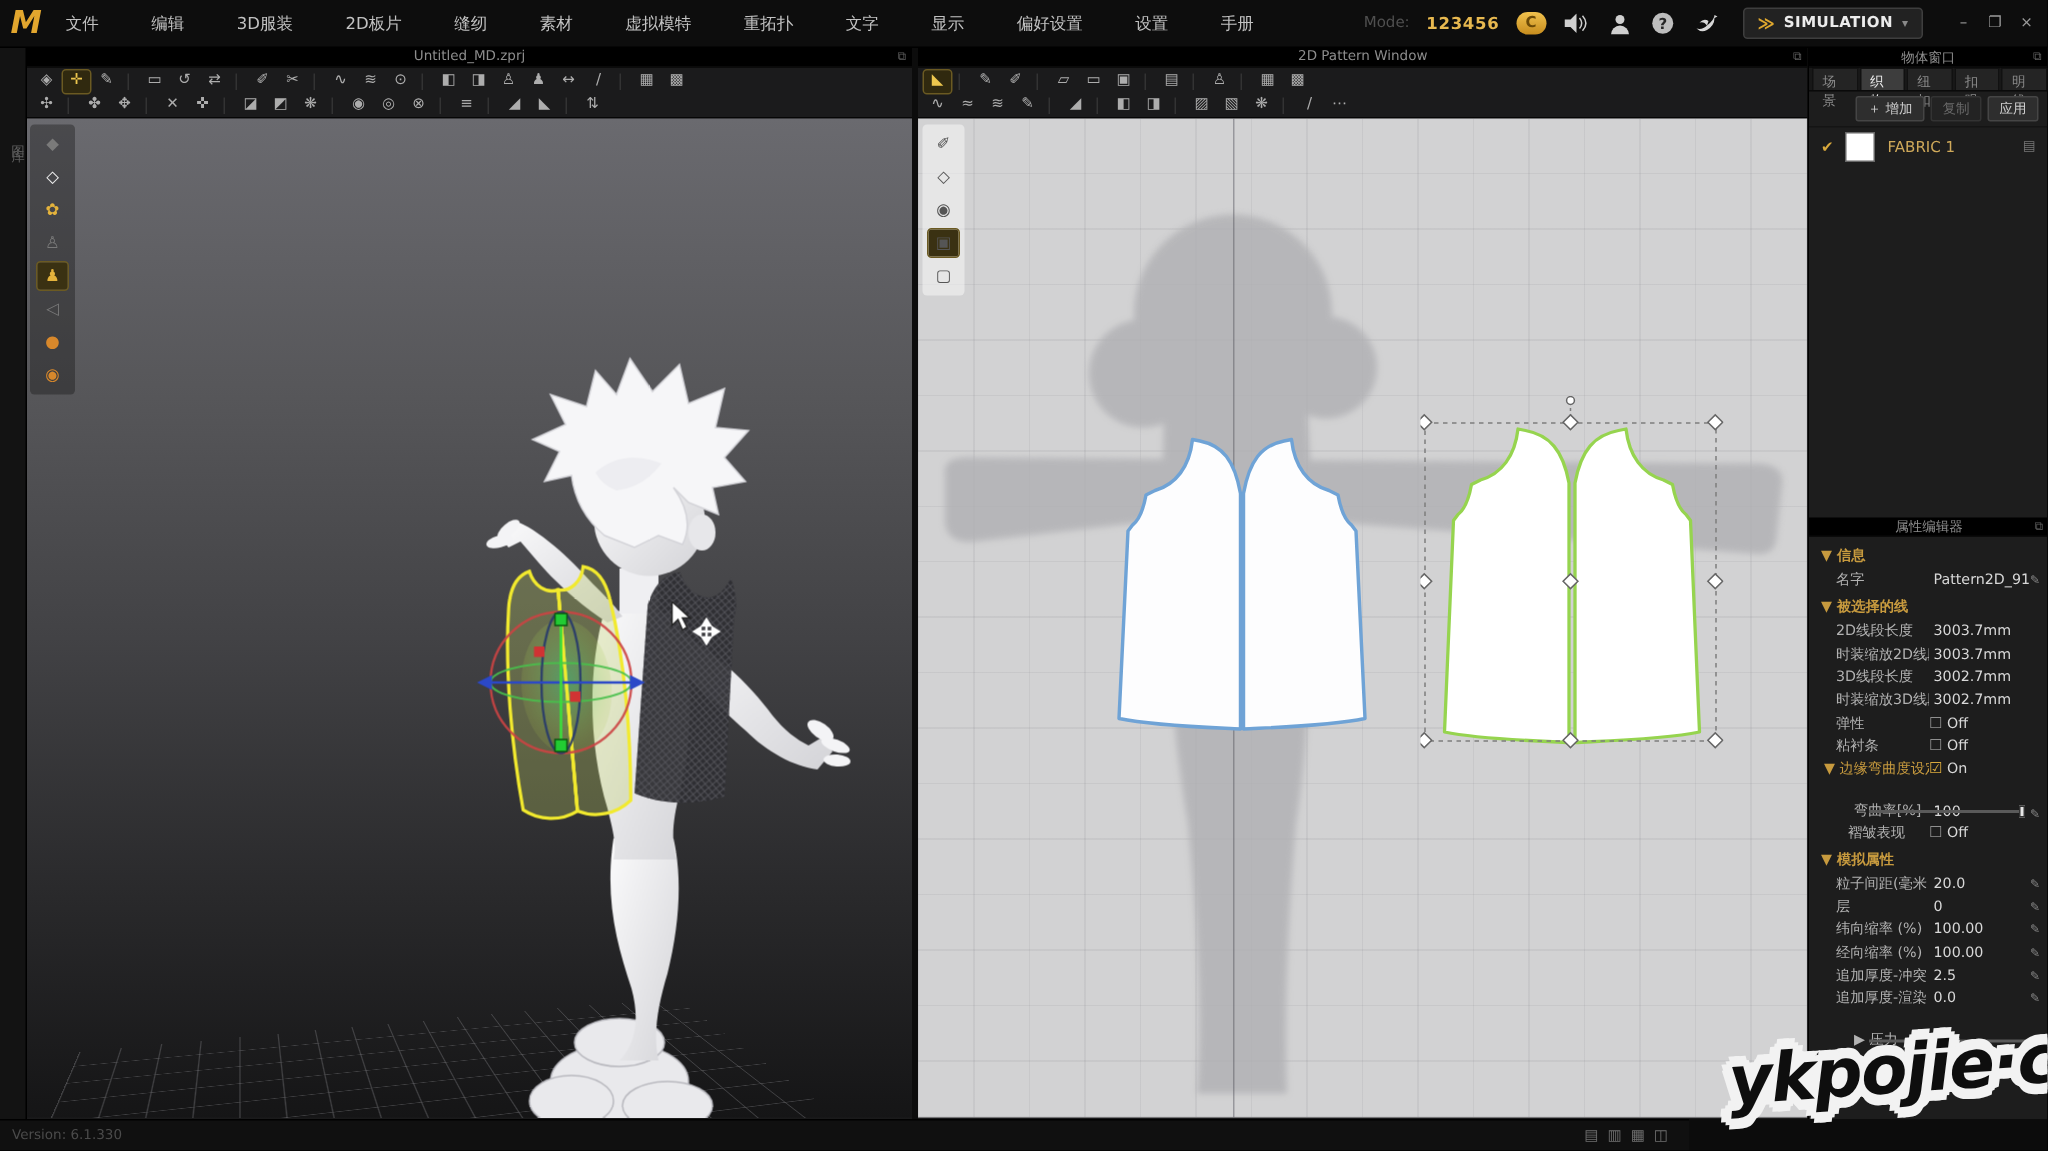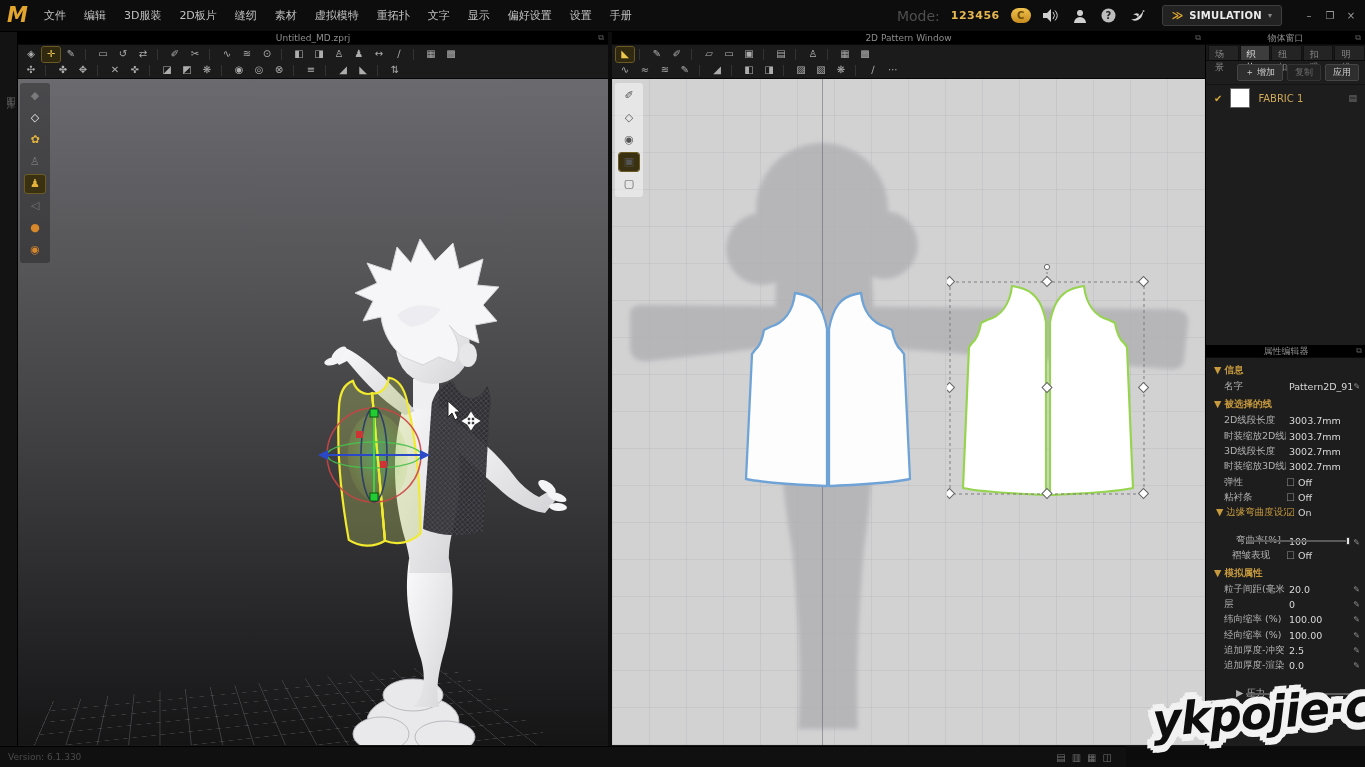--- a/index.html
+++ b/index.html
@@ -3,24 +3,24 @@
 <meta charset="utf-8">
 <style>
   html,body{margin:0;padding:0;background:#000;}
   *{box-sizing:border-box;}
   #stage{position:relative;width:1365px;height:767px;overflow:hidden;
          font-family:"DejaVu Sans","Liberation Sans",sans-serif;color:#c6c6c6;background:#0c0c0c;}
   
   #topbar{position:absolute;left:0;top:0;width:1365px;height:32px;background:#0d0d0d;
           display:flex;align-items:center;border-bottom:1px solid #000;}
   .logo{font-size:21px;font-weight:bold;font-style:italic;color:#e2a62e;padding:0 8px 2px 7px;}
-  .menus{display:flex;gap:2px;}
+  .menus{display:flex;gap:19px;}
   .menu-item{font-size:11px;color:#c2c2c2;padding:3px 8px;cursor:default;}
   #topright{margin-left:auto;display:flex;align-items:center;gap:11px;padding-right:8px;}
-  .mode-label{font-size:14px;color:#4f4f4f;}
+  .mode-label{font-size:10px;color:#4f4f4f;}
   .balance{font-size:11px;font-weight:bold;color:#e7b84f;letter-spacing:.5px;}
   .coin{width:20px;height:15px;border-radius:8px;background:linear-gradient(#f0c14d,#c78d1e);
         color:#6b4a07;font-size:10px;font-weight:bold;text-align:center;line-height:15px;}
   .tico{width:18px;height:16px;display:flex;align-items:center;justify-content:center;}
   .simbtn{display:flex;align-items:center;gap:6px;background:#222;border:1px solid #3e3e3e;border-radius:3px;
           padding:3px 9px;margin-left:4px;}
   .simbtn .chev{color:#e0a82e;font-weight:bold;font-size:11px;}
   .simbtn .simlabel{color:#ececec;font-size:10px;font-weight:bold;letter-spacing:.3px;}
   .simbtn .dd{color:#8a8a8a;font-size:8px;}
   .winctrls{display:flex;gap:9px;margin-left:10px;}

